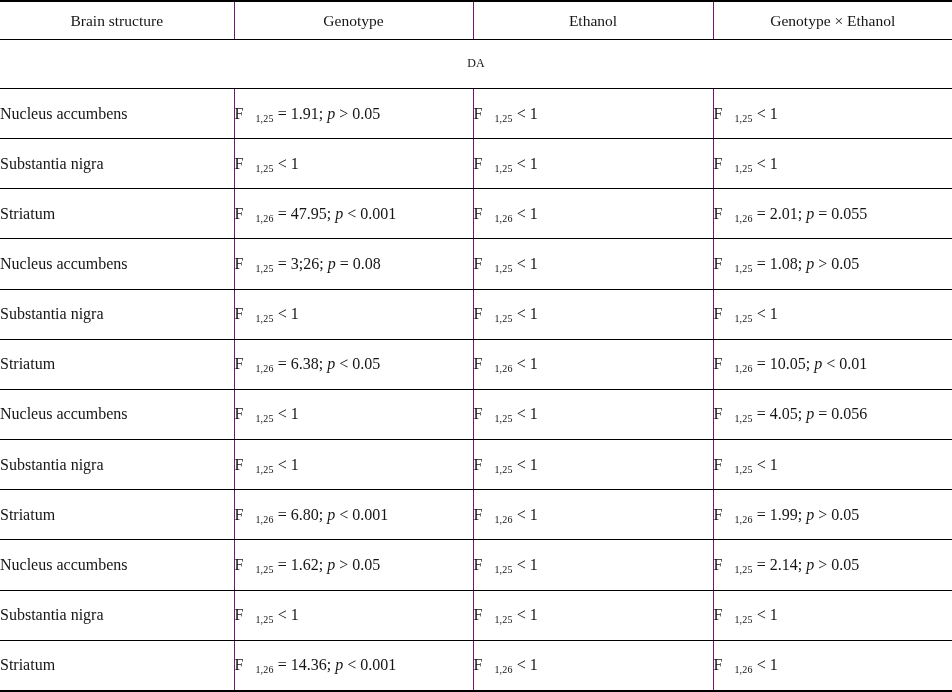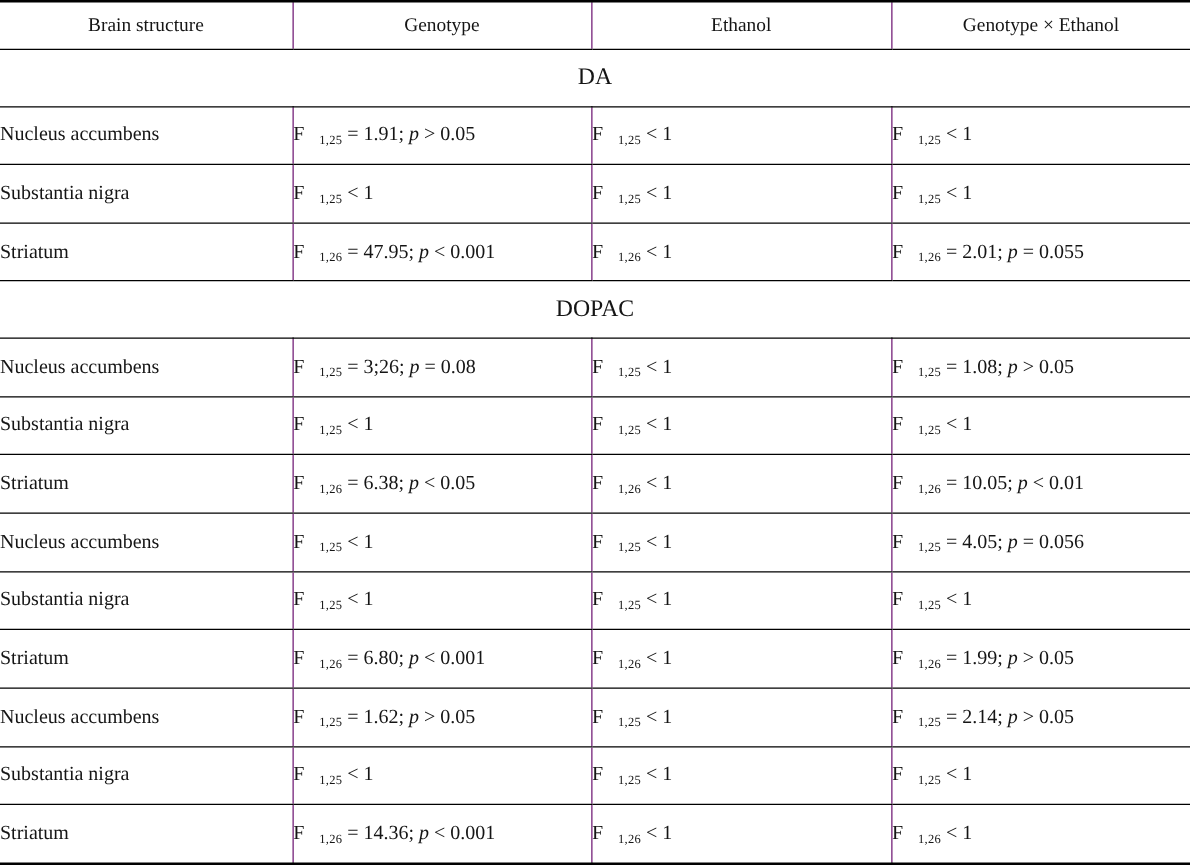--- a/index.html
+++ b/index.html
@@ -39,21 +39,21 @@
     font-size: 15.5px;
     margin-top: 13px;
   }
   th.vline, td.vline {
     border-left: 1px solid #701a75;
   }
   td.section-title {
     height: 39px;
     text-align: center;
     border-left: none;
-    font-size: 19px;
+    font-size: 12px;
   }
   td.cell {
     height: 40px;
     text-align: left;
   }
   td.col-struct { padding-left: 33px; }
   td.col-genotype { padding-left: 28px; }
   td.col-ethanol { padding-left: 94px; }
   td.col-interaction { padding-left: 43px; }
   td.cell sub {
@@ -105,23 +105,20 @@
           <td class="cell vline col-ethanol">F<sub>1,25</sub> &lt; 1</td>
           <td class="cell vline col-interaction">F<sub>1,25</sub> &lt; 1</td>
         </tr>
         <tr>
           <td class="cell col-struct">Striatum</td>
           <td class="cell vline col-genotype bold-cell">F<sub>1,26</sub> = 47.95; <i>p</i> &lt; 0.001</td>
           <td class="cell vline col-ethanol">F<sub>1,26</sub> &lt; 1</td>
           <td class="cell vline col-interaction">F<sub>1,26</sub> = 2.01; <i>p</i> = 0.055</td>
         </tr>
         <tr>
-          <td colspan="4" class="section-title">DOPAC</td>
-        </tr>
-        <tr>
           <td class="cell col-struct">Nucleus accumbens</td>
           <td class="cell vline col-genotype">F<sub>1,25</sub> = 3;26; <i>p</i> = 0.08</td>
           <td class="cell vline col-ethanol">F<sub>1,25</sub> &lt; 1</td>
           <td class="cell vline col-interaction">F<sub>1,25</sub> = 1.08; <i>p</i> &gt; 0.05</td>
         </tr>
         <tr>
           <td class="cell col-struct">Substantia nigra</td>
           <td class="cell vline col-genotype">F<sub>1,25</sub> &lt; 1</td>
           <td class="cell vline col-ethanol">F<sub>1,25</sub> &lt; 1</td>
           <td class="cell vline col-interaction">F<sub>1,25</sub> &lt; 1</td>

